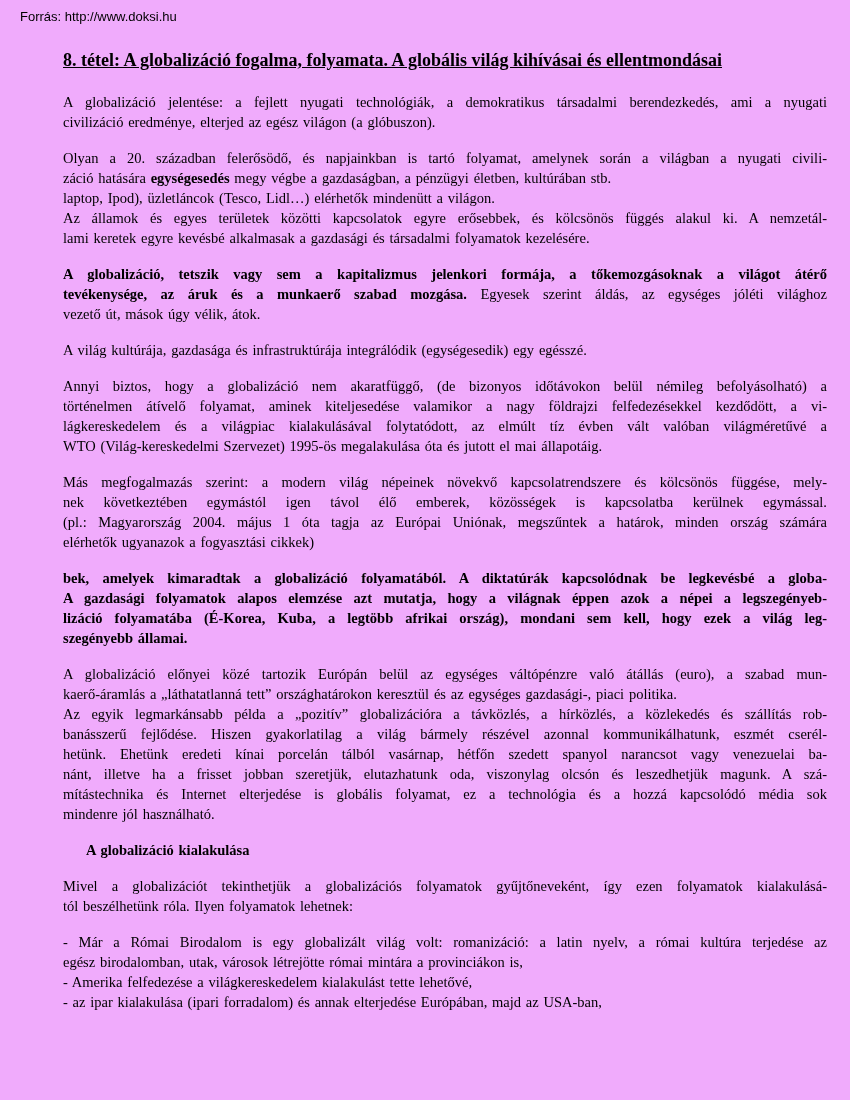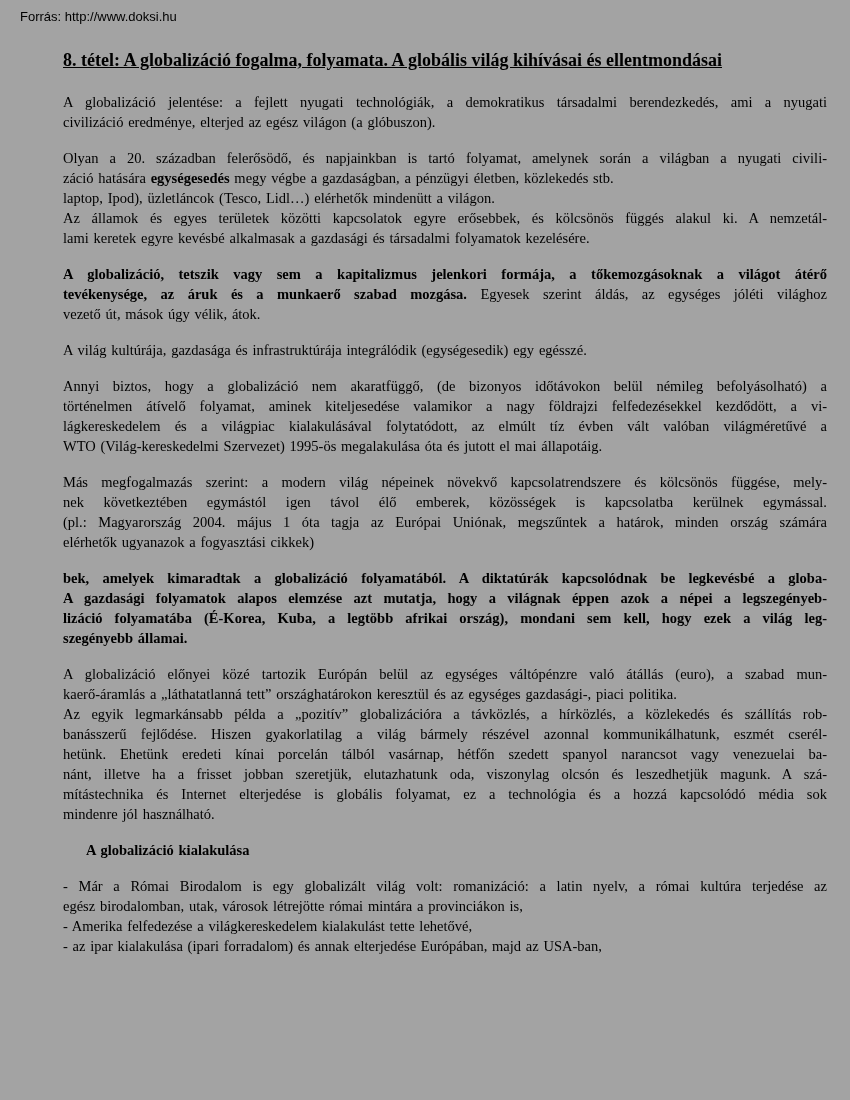--- a/index.html
+++ b/index.html
@@ -4,21 +4,21 @@
 <style>
   html, body {
     margin: 0;
     padding: 0;
     background: #e8e8e8;
   }
   .page {
     position: relative;
     width: 850px;
     height: 1100px;
-    background: #a3a3a3;
+    background: #f0abfc;
     overflow: hidden;
     color: #000000;
     font-family: "Liberation Serif", serif;
   }
   .source-note {
     position: absolute;
     left: 20px;
     top: 9px;
     font-family: "Liberation Sans", sans-serif;
     font-size: 13px;
@@ -66,21 +66,21 @@
 
   <div class="doc">
     <div class="doc-title">8. tétel: A globalizáció fogalma, folyamata. A globális világ kihívásai és ellentmondásai</div>
     <div id="doc-body">
         <div class="block paragraph">
           <div class="line fill"><span>A globalizáció jelentése: a fejlett nyugati technológiák, a demokratikus társadalmi berendezkedés, ami a nyugati</span></div>
           <div class="line"><span>civilizáció eredménye, elterjed az egész világon (a glóbuszon).</span></div>
         </div>
         <div class="block paragraph">
           <div class="line fill"><span>Olyan a 20. században felerősödő, és napjainkban is tartó folyamat, amelynek során a világban a nyugati civili-</span></div>
-          <div class="line"><span>záció hatására </span><span class="seg-b">egységesedés</span><span> megy végbe a gazdaságban, a pénzügyi életben, közlekedés stb.</span></div>
+          <div class="line"><span>záció hatására </span><span class="seg-b">egységesedés</span><span> megy végbe a gazdaságban, a pénzügyi életben, kultúrában stb.</span></div>
           <div class="line"><span>laptop, Ipod), üzletláncok (Tesco, Lidl…) elérhetők mindenütt a világon.</span></div>
           <div class="line fill"><span>Az államok és egyes területek közötti kapcsolatok egyre erősebbek, és kölcsönös függés alakul ki. A nemzetál-</span></div>
           <div class="line"><span>lami keretek egyre kevésbé alkalmasak a gazdasági és társadalmi folyamatok kezelésére.</span></div>
         </div>
         <div class="block paragraph">
           <div class="line fill"><span class="seg-b">A globalizáció, tetszik vagy sem a kapitalizmus jelenkori formája, a tőkemozgásoknak a világot átérő</span></div>
           <div class="line fill"><span class="seg-b">tevékenysége, az áruk és a munkaerő szabad mozgása.</span><span> Egyesek szerint áldás, az egységes jóléti világhoz</span></div>
           <div class="line"><span>vezető út, mások úgy vélik, átok.</span></div>
         </div>
         <div class="block paragraph">
@@ -111,20 +111,24 @@
           <div class="line fill"><span>banásszerű fejlődése. Hiszen gyakorlatilag a világ bármely részével azonnal kommunikálhatunk, eszmét cserél-</span></div>
           <div class="line fill"><span>hetünk. Ehetünk eredeti kínai porcelán tálból vasárnap, hétfőn szedett spanyol narancsot vagy venezuelai ba-</span></div>
           <div class="line fill"><span>nánt, illetve ha a frisset jobban szeretjük, elutazhatunk oda, viszonylag olcsón és leszedhetjük magunk. A szá-</span></div>
           <div class="line fill"><span>mítástechnika és Internet elterjedése is globális folyamat, ez a technológia és a hozzá kapcsolódó média sok</span></div>
           <div class="line"><span>mindenre jól használható.</span></div>
         </div>
         <div class="block heading">
           <div class="line"><span class="seg-b">A globalizáció kialakulása</span></div>
         </div>
         <div class="block paragraph">
+          <div class="line fill"><span>Mivel a globalizációt tekinthetjük a globalizációs folyamatok gyűjtőneveként, így ezen folyamatok kialakulásá-</span></div>
+          <div class="line"><span>tól beszélhetünk róla. Ilyen folyamatok lehetnek:</span></div>
+        </div>
+        <div class="block paragraph">
           <div class="line fill"><span>- Már a Római Birodalom is egy globalizált világ volt: romanizáció: a latin nyelv, a római kultúra terjedése az</span></div>
           <div class="line"><span>egész birodalomban, utak, városok létrejötte római mintára a provinciákon is,</span></div>
           <div class="line"><span>- Amerika felfedezése a világkereskedelem kialakulást tette lehetővé,</span></div>
           <div class="line"><span>- az ipar kialakulása (ipari forradalom) és annak elterjedése Európában, majd az USA-ban,</span></div>
         </div>
       </div>
   </div>
 </div>
 
 </body></html>

